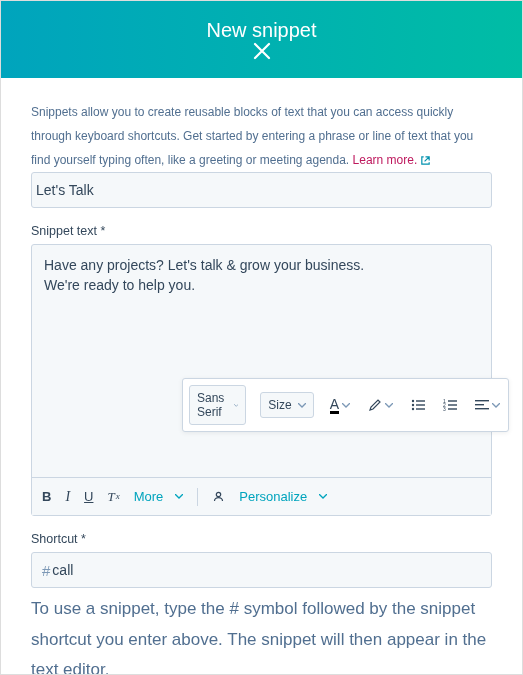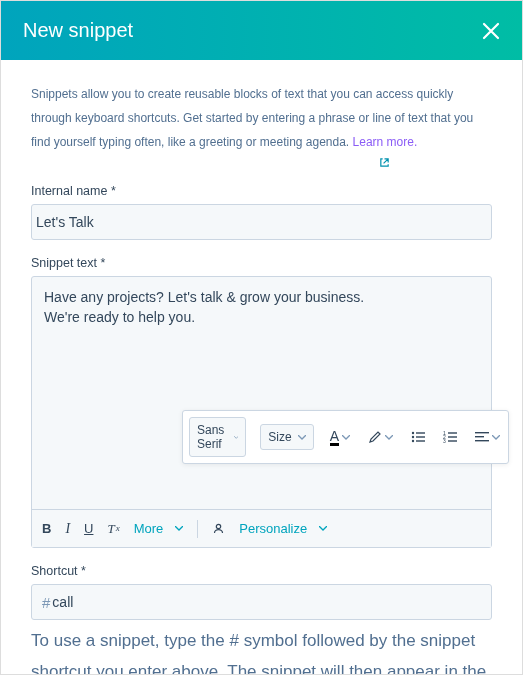--- a/index.html
+++ b/index.html
@@ -16,20 +16,21 @@
     display: flex;
     flex-direction: column;
   }
   .header {
     background: linear-gradient(90deg, #00a4bd 0%, #00bda5 100%);
     color: #fff;
     padding: 18px 22px;
     display: flex;
     align-items: center;
     justify-content: space-between;
+    flex-direction: column;
   }
   .header-title {
     font-size: 20px;
     font-weight: 500;
   }
   .close-btn {
     cursor: pointer;
     display: flex;
   }
   .body {
@@ -37,26 +38,25 @@
     flex: 1;
     overflow: auto;
     position: relative;
   }
   .intro {
     font-size: 12px;
     color: #516f90;
     line-height: 2;
   }
   .learn-more {
-    color: #8b5cf6;
+    color: #be185d;
     font-weight: 500;
     display: inline-flex;
     align-items: center;
     gap: 3px;
-    flex-direction: column;
   }
   .form-label {
     font-size: 12.5px;
     color: #33475b;
     margin-top: 16px;
     margin-bottom: 6px;
   }
   .text-input {
     width: 100%;
     border: 1px solid #cbd6e2;
@@ -232,21 +232,20 @@
     <p class="intro">
       <span>Snippets allow you to create reusable blocks of text that you can access quickly through keyboard shortcuts. Get started by entering a phrase or line of text that you find yourself typing often, like a greeting or meeting agenda.</span>
       <a class="learn-more">
         <span>Learn more.</span>
         <svg width="11" height="11" viewBox="0 0 12 12">
             <path d="M4 2H2v8h8V8M6 2h4v4M10 2L5 7" fill="none" stroke="#0091ae" stroke-width="1.3"></path>
           </svg>
       </a>
     </p>
 
-    <div class="form-label">Internal name *</div>
     <input class="text-input" value="Let's Talk" style="">
 
     <div class="form-label">Snippet text *</div>
 
     <div class="editor-wrap">
       <div class="editor-content">Have any projects? Let's talk &amp; grow your business.
 We're ready to help you.</div>
 
       <div class="floating-toolbar">
         <div class="ft-select">

